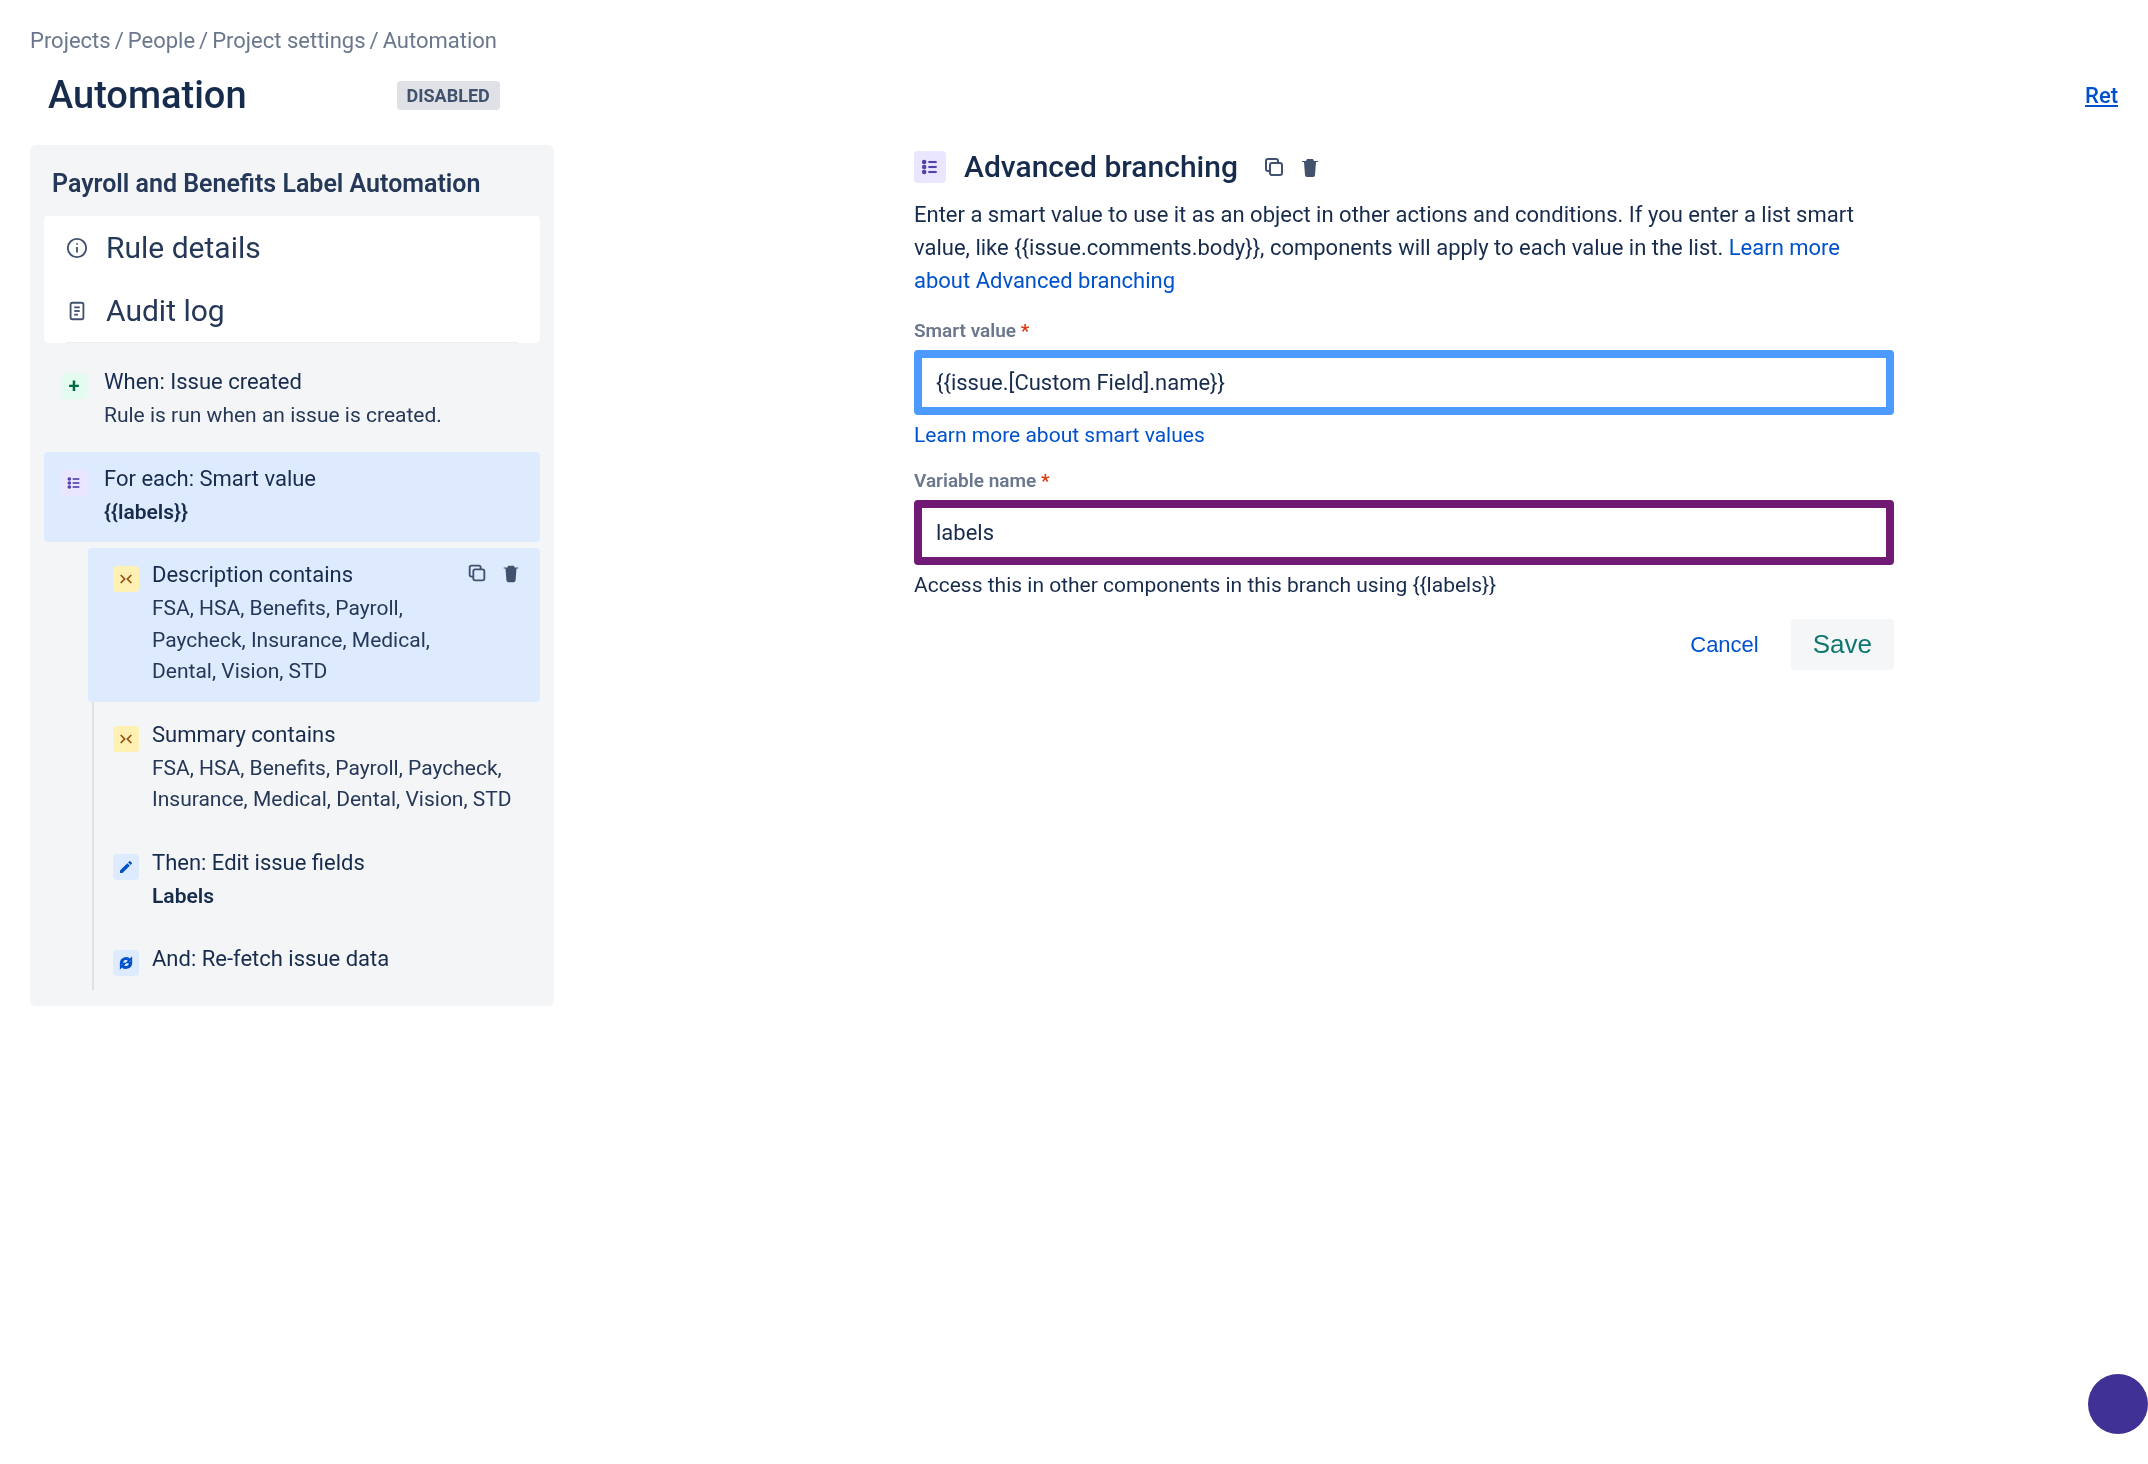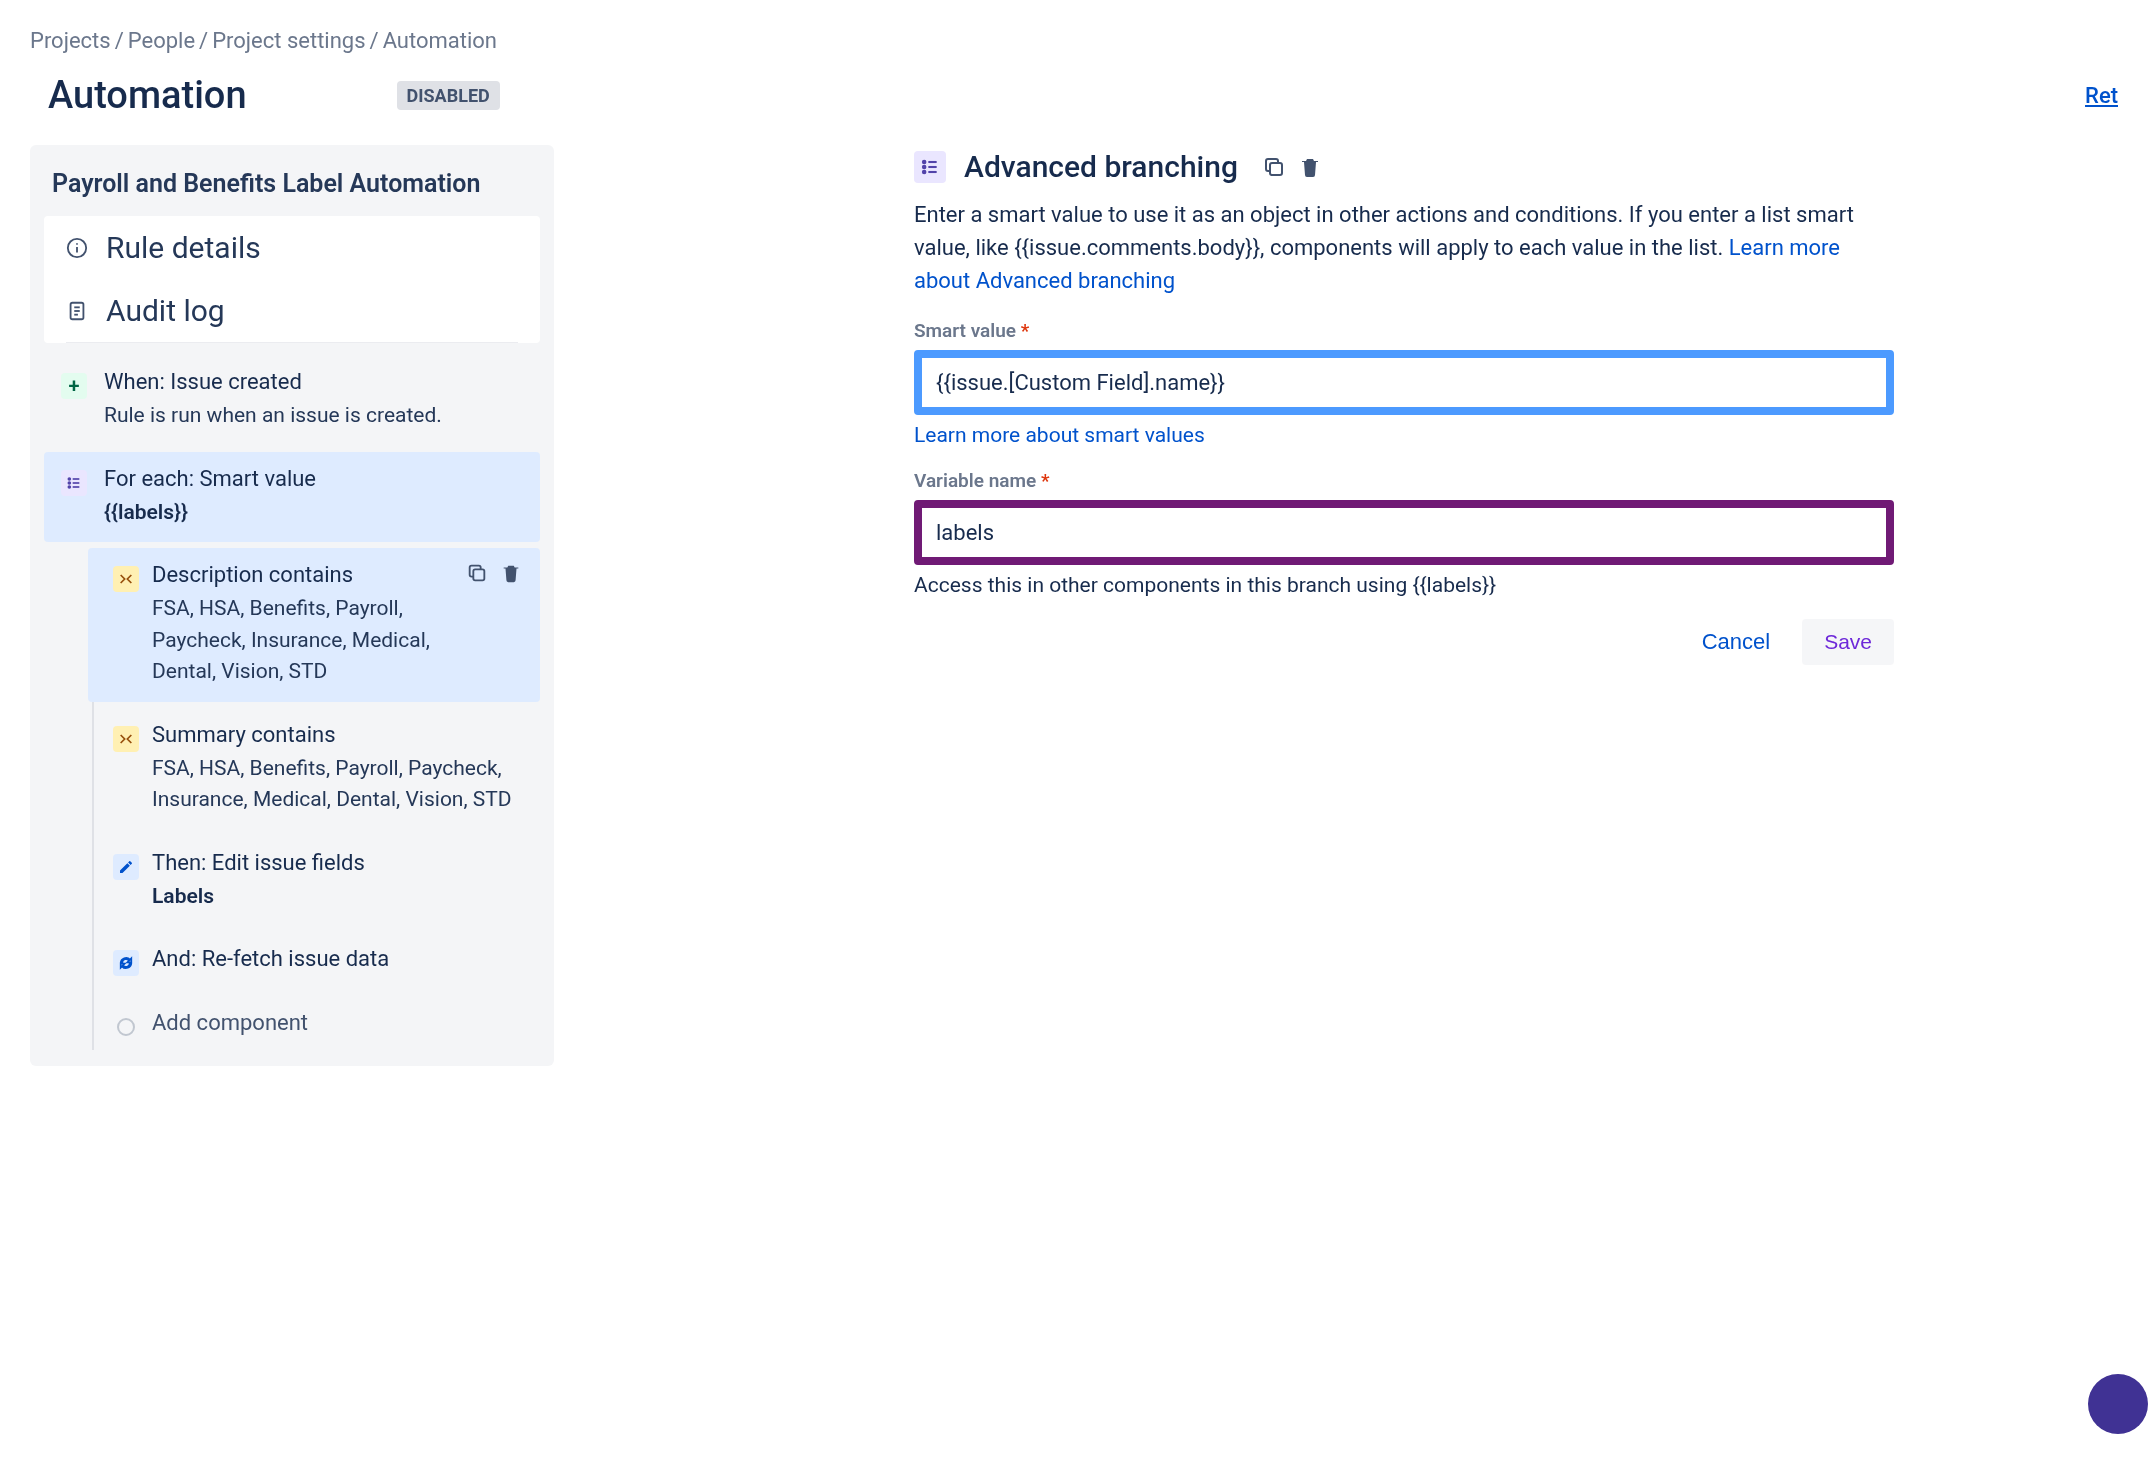--- a/index.html
+++ b/index.html
@@ -158,21 +158,21 @@
     border:8px solid #701a75; border-radius:4px;
     color:#172B4D;
     font-family: inherit;
   }
   .form-input.focused { border-color:#4C9AFF; outline:none; }
   .help-link { color:#0052CC; font-size:21px; display:inline-block; margin-top:8px; text-decoration:none; }
   .help-text { font-size:21px; color:#172B4D; margin-top:8px; }
 
   .button-row { display:flex; justify-content:flex-end; gap:18px; margin-top:18px; }
   .btn-cancel { color:#0052CC; background:none; border:none; font-size:22px; font-weight:500; cursor:pointer; padding:10px 14px; }
-  .btn-save { background:#091E420A; color:#6d28d9; border:none; font-size:21px; font-weight:500; padding:10px 22px; border-radius:4px; cursor:not-allowed; }
+  .btn-save { background:#091E420A; color:#0f766e; border:none; font-size:26px; font-weight:500; padding:10px 22px; border-radius:4px; cursor:not-allowed; }
 
   .fab {
     position:fixed; right:0; bottom:30px;
     width:60px; height:60px; border-radius:50%;
     background:#403294;
   }
 
   svg { display:block; }
 </style>
 </head>
@@ -323,28 +323,20 @@
                     <path d="M4 12a8 8 0 0 1 14-5l2-2v6h-6l2.5-2.5A5.5 5.5 0 0 0 6.5 12"></path>
                     <path d="M20 12a8 8 0 0 1-14 5l-2 2v-6h6l-2.5 2.5A5.5 5.5 0 0 0 17.5 12"></path>
                   </svg>
               </div>
             </div>
             <div class="text-col">
               <div class="node-title">And: Re-fetch issue data</div>
             </div>
           </div>
 
-          <div class="node">
-            <div class="icon-col">
-                <div class="circle-box"></div>
-              </div>
-            <div class="text-col">
-              <div class="node-title" style="color:#42526E;">Add component</div>
-            </div>
-          </div>
 
         </div>
       </div>
     </aside>
 
     <section class="detail-panel">
       <div class="detail-header">
         <div class="list-box">
           <svg width="20" height="20" viewBox="0 0 24 24" fill="none" stroke="#5243AA" stroke-width="2.5">
               <circle cx="5" cy="6" r="1.5" fill="#5243AA"></circle>

